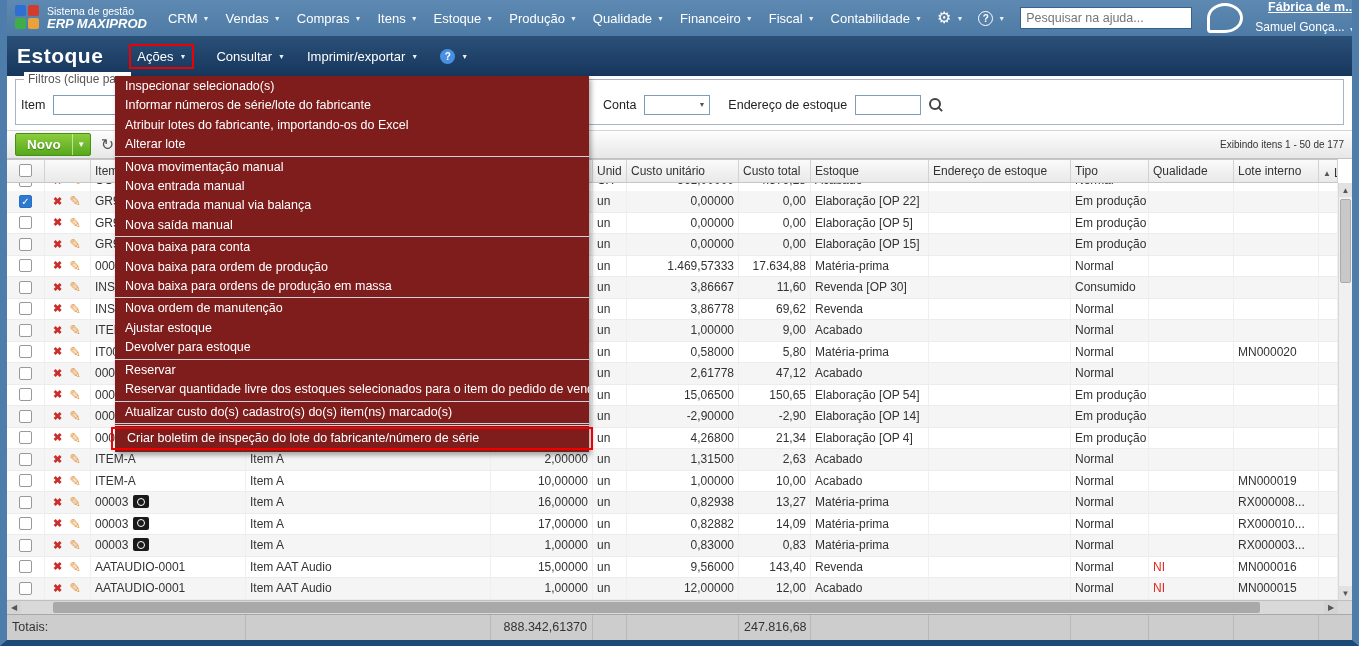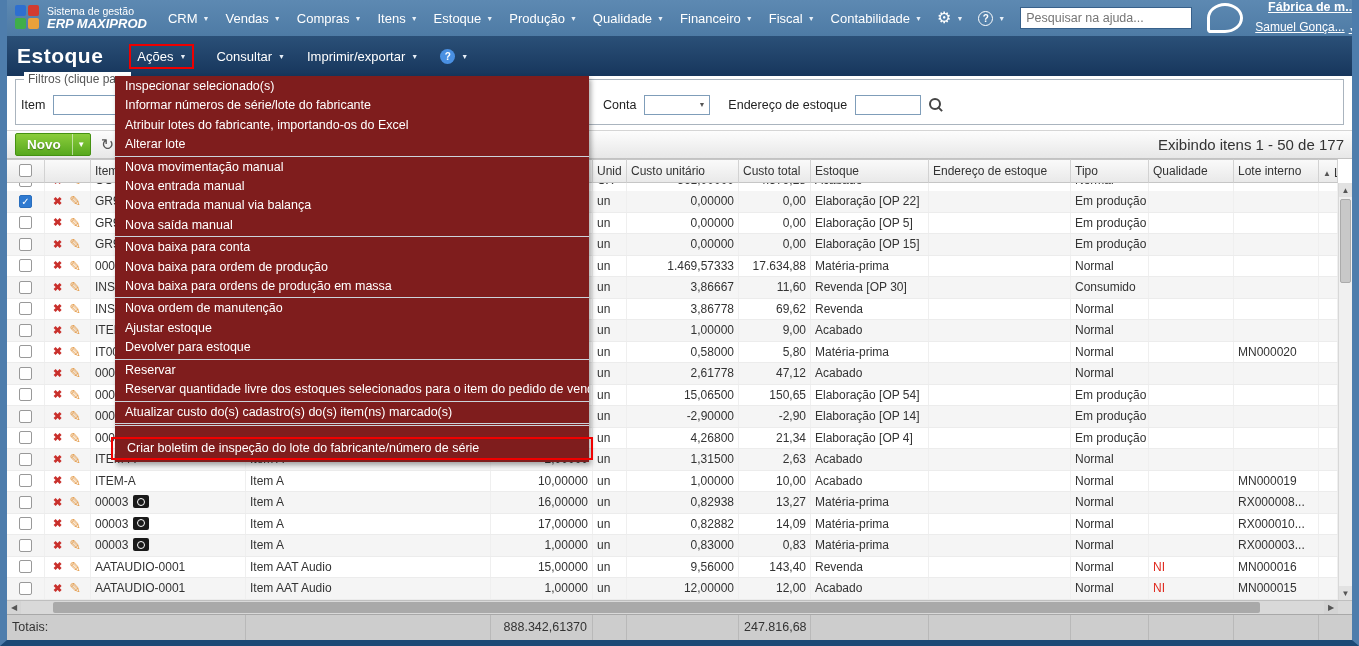--- a/index.html
+++ b/index.html
@@ -22,21 +22,21 @@
   .caret { font-size:7px; color:#e8f0f8; }
   .gear-ic { font-size:16px; line-height:1; }
   .qmark-circ { width:15px; height:15px; border:1.5px solid #fff; border-radius:50%; font-size:10px; font-weight:bold;
                 display:inline-flex; align-items:center; justify-content:center; }
   .help-search { width:172px; height:22px; border:1px solid #38618b; font-size:12.5px; padding:0 5px; color:#737373;
                  font-family:"Liberation Sans",sans-serif; }
   .top-right { margin-left:auto; display:flex; align-items:center; gap:12px; }
   .bubble { width:36px; height:30px; border:3px solid #fff; border-radius:50% 50% 50% 12%; position:relative; }
   .acct { text-align:right; line-height:1.25; }
   .acct .a1 { font-size:12.5px; font-weight:bold; text-decoration:underline; }
-  .acct .a2 { font-size:12px; display:inline-flex; align-items:flex-end; gap:4px;text-decoration:underline; }
+  .acct .a2 { font-size:12px; display:inline-flex; align-items:flex-end; gap:4px; }
 
   
   .titlebar { height:40px; background:linear-gradient(180deg,#2b5078,#17365c); display:flex; align-items:center;
               color:#fff; padding:0 10px; gap:22px; }
   .page-title { font-size:21px; font-weight:bold; letter-spacing:.5px; margin-right:4px; }
   .tmenu { font-size:13px; display:inline-flex; align-items:center; gap:6px; cursor:pointer;justify-content:space-between; }
   .redbox { border:2px solid #ee0000; padding:3px 6px; display:inline-flex; align-items:center; gap:6px; }
   .help-blue { width:15px; height:15px; border-radius:50%; background:#4a90e2; color:#fff; font-size:10px; font-weight:bold;
                display:inline-flex; align-items:center; justify-content:center; }
 
@@ -58,21 +58,21 @@
 
   .toolbar { height:29px; background:linear-gradient(180deg,#fdfdfd,#e7e7e7); border-top:1px solid #d5d5d5;
              border-bottom:1px solid #c2c2c2; display:flex; align-items:center; padding:0 8px; gap:10px; }
   .btn-novo { height:23px; display:inline-flex; border:1px solid #459112; border-radius:2px; overflow:hidden;
               background:linear-gradient(180deg,#8bcd3c,#57a81e); cursor:pointer; }
   .btn-novo .lbl { padding:0 11px; font-size:13.5px; font-weight:bold; color:#fff; display:flex; align-items:center;
                    text-shadow:0 1px 1px rgba(0,0,0,.35); }
   .btn-novo .dd { width:18px; border-left:1px solid rgba(255,255,255,.55); display:flex; align-items:center; justify-content:center;
                   color:#fff; font-size:8px; }
   .refresh { font-size:16px; color:#555; cursor:pointer; }
-  .showing { margin-left:auto; font-size:15px; color:#333; }
+  .showing { margin-left:auto; font-size:10px; color:#333; }
 
   
   .grid-cols { display:grid; grid-template-columns:38px 46px 155px 245px 102px 34px 112px 72px 118px 142px 78px 85px 85px 19px; }
   .ghead { height:24px; width:1345px; }
   .ghead .hcell { background:linear-gradient(180deg,#fafafa,#e9e9e9); border-top:1px solid #c6c6c6; border-bottom:1px solid #c6c6c6;
                   border-right:1px solid #d2d2d2; font-size:12px; color:#333; padding:4px 4px 0 4px; white-space:nowrap; overflow:hidden; }
   .hcb { display:flex; align-items:flex-start; justify-content:center; }
   .sorted { display:flex; gap:3px; align-items:center; }
   .sort-arrow { font-size:8px; color:#555; }
 
@@ -110,21 +110,21 @@
   .totals { height:26px; width:1345px; background:#cdcdcd; border-top:1px solid #a8a8a8;
             display:grid; grid-template-columns:239px 245px 102px 34px 112px 72px 118px 142px 78px 85px 85px 33px; }
   .tcell { font-size:12.5px; color:#333; line-height:24px; padding:0 5px; border-right:1px solid #b9b9b9; white-space:nowrap; overflow:hidden; }
   .tcell:last-child { border-right:none; }
 
   
   .actions-menu { position:absolute; left:108px; top:0; width:474px; background:#7f1d1d; z-index:50;
                   box-shadow:2px 3px 5px rgba(0,0,0,.35); padding:1px 0 2px 0; }
   .mi { font-size:12.5px; color:#fff; padding:3px 10px; line-height:13.4px; cursor:pointer; white-space:nowrap; overflow:hidden; }
   .msep { border-top:1px solid #ccd3db; margin:1px 0; }
-  .mi.hl { border:2px solid #f00000; margin:11px -4px 0 -4px; padding:3px 14px; }
+  .mi.hl { border:2px solid #f00000; margin:1px -4px 0 -4px; padding:3px 14px; }
 </style>
 </head>
 <body>
 
 <div class="app">
 
   <div class="topbar">
     <div class="logo">
       <span class="logo-mark">
           <i></i>

